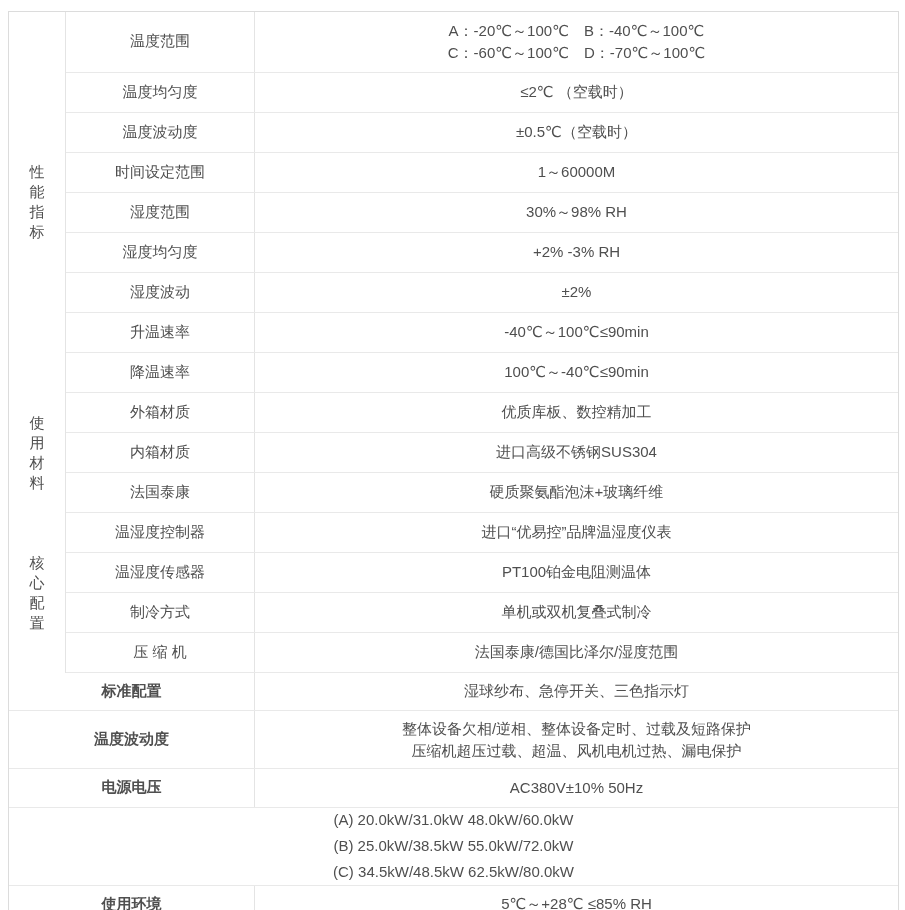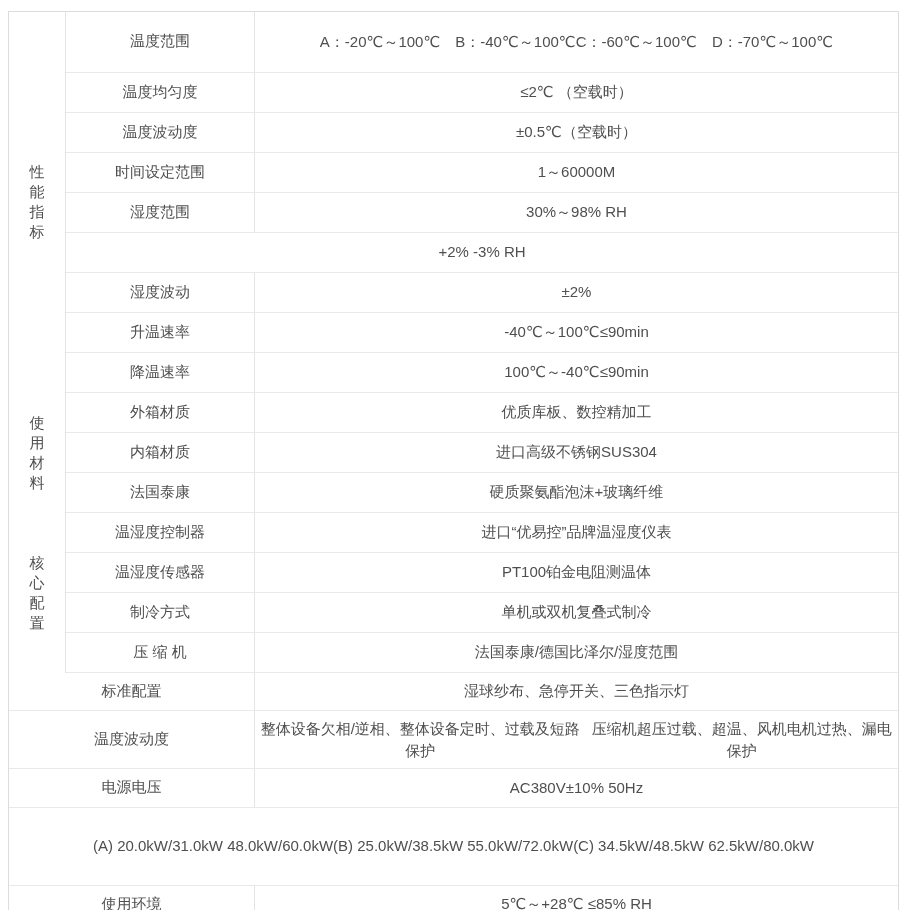--- a/index.html
+++ b/index.html
@@ -41,38 +41,39 @@
   .row.r-2line { height: 60.5px; }
   .param {
     width: 189px;
     flex: none;
     border-right: 1px solid #e4e4e4;
     display: flex; align-items: center; justify-content: center;
     text-align: left;
   }
   .value {
     flex: 1;
-    display: flex; flex-direction: row;
+    display: flex; flex-direction: column;
     align-items: center; justify-content: center;
     text-align: center;
     line-height: 22px;
   }
   .frow {
     display: flex;
     height: 38.6px;
     border-bottom: 1px solid #e9e9e9;
   }
   .frow.f-safety { height: 58px; }
   .frow.f-power  { height: 78px; }
   .param-wide {
     width: 246px;
     flex: none;
     border-right: 1px solid #e4e4e4;
     display: flex; align-items: center; justify-content: center;
     text-align: left;
+    font-weight: bold;
   }
   .f-power .value { line-height: 26px; }
   .partial-row {
     display: flex;
     height: 8px;
   }
   .partial-row .param-wide { border-right: 1px solid #eeeeee; }
 </style>
 </head>
 <body>
@@ -104,20 +105,21 @@
       </div>
       <div class="row">
         <div class="param">时间设定范围</div>
         <div class="value">1～60000M</div>
       </div>
       <div class="row">
         <div class="param">湿度范围</div>
         <div class="value">30%～98% RH</div>
       </div>
       <div class="row">
+        <div class="param">湿度均匀度</div>
         <div class="value">+2% -3% RH</div>
       </div>
       <div class="row">
         <div class="param">湿度波动</div>
         <div class="value">±2%</div>
       </div>
       <div class="row">
         <div class="param">升温速率</div>
         <div class="value">-40℃～100℃≤90min</div>
       </div>

